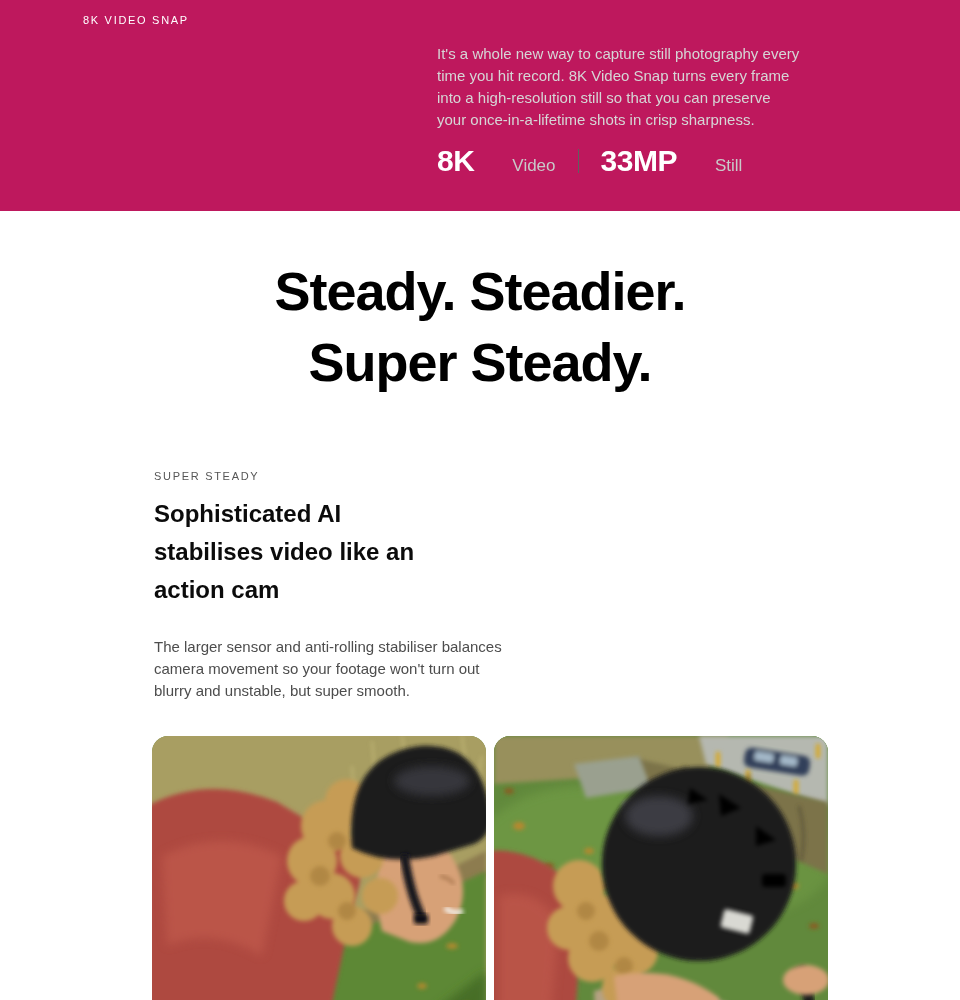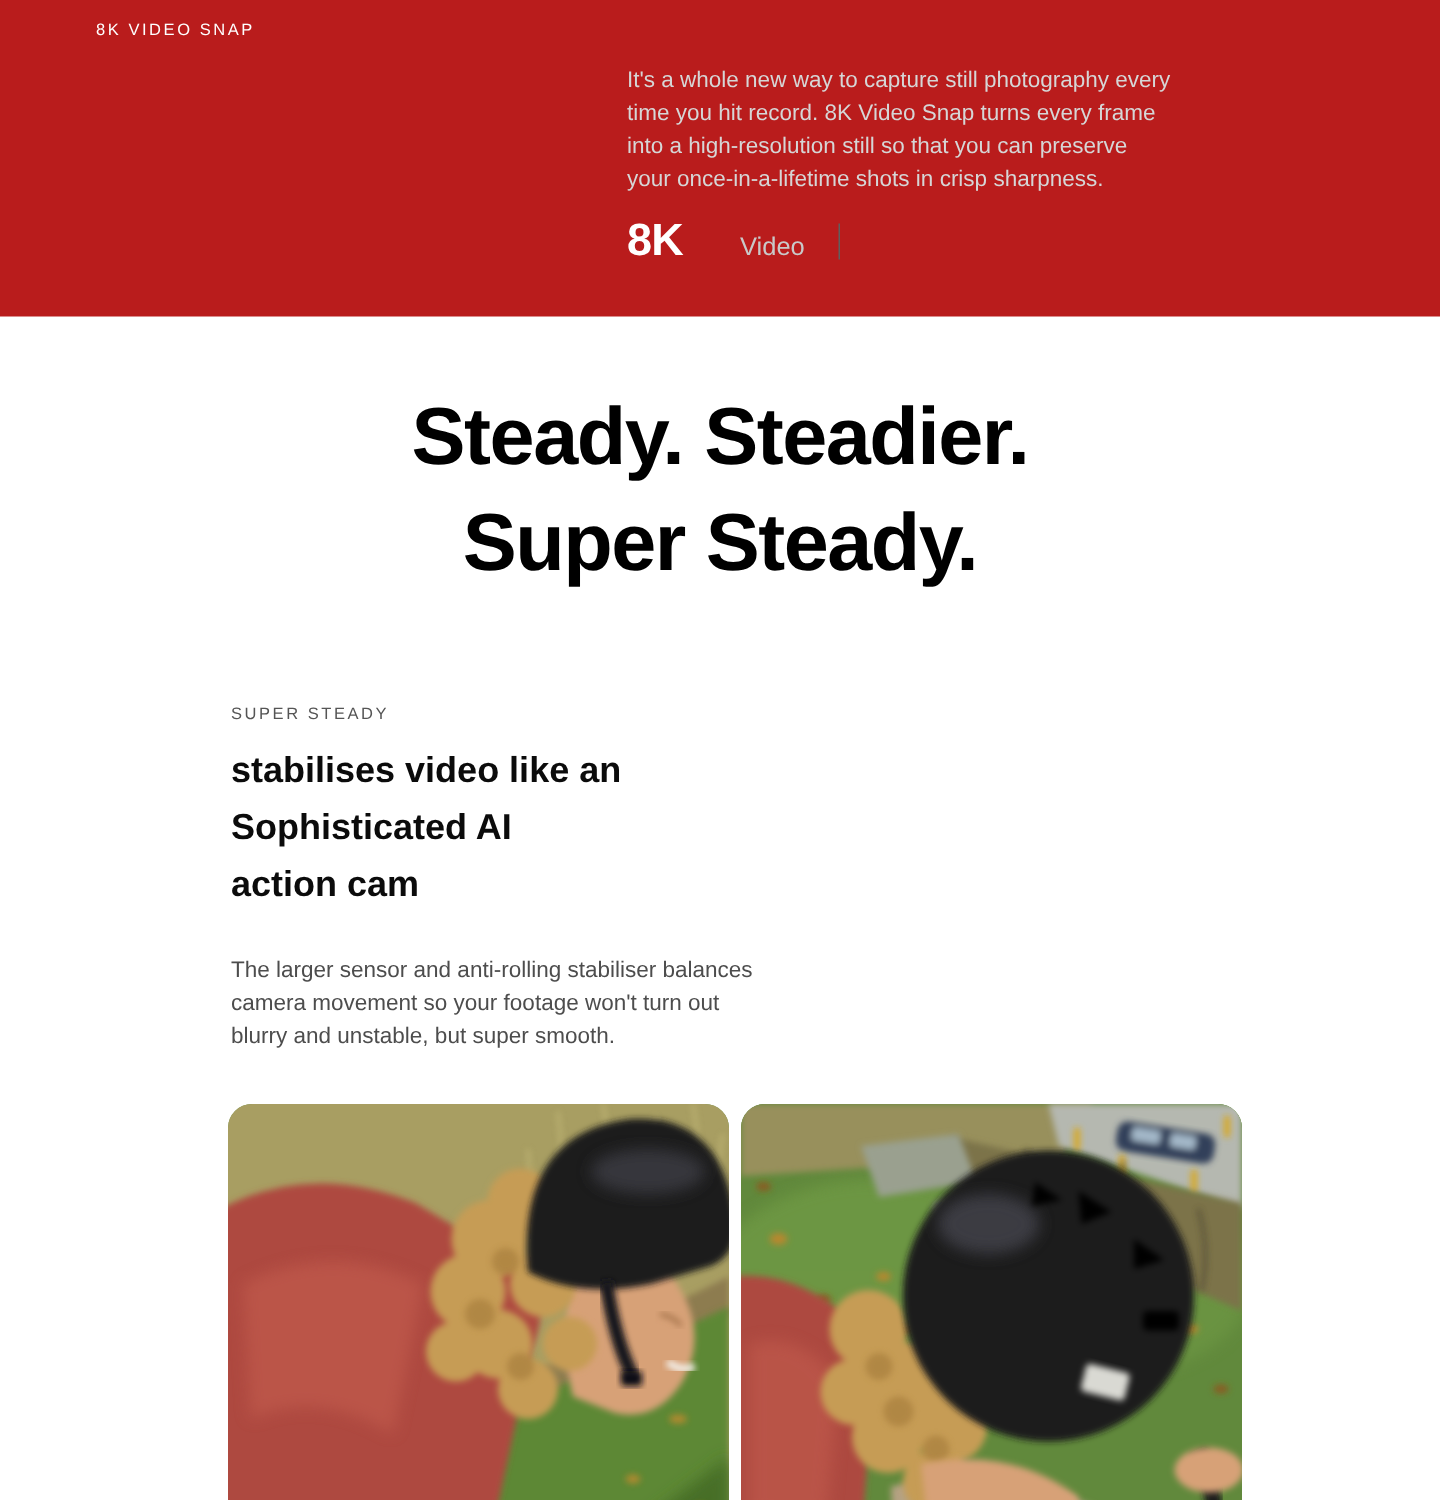--- a/index.html
+++ b/index.html
@@ -1,20 +1,20 @@
 <!DOCTYPE html>
 <html><head>
 <meta charset="utf-8">
 <style>
   * { margin:0; padding:0; box-sizing:border-box; }
   html,body { width:960px; height:1000px; overflow:hidden; background:#fff;
     font-family:"Liberation Sans", sans-serif; }
 
   
-  .hero { background:#b91c1c; height:211px; padding:14px 0 0 64px; display:flex; }
+  .hero { background:#be185d; height:211px; padding:14px 0 0 83px; display:flex; }
   .hero-left { width:354px; flex:none; }
   .eyebrow { font-size:11px; letter-spacing:1.7px; color:#ffffff; font-weight:400; }
   .hero-heading { margin-top:23px; color:#fff; font-weight:700; font-size:25px; line-height:36px; }
   .hero-heading .line { white-space:nowrap; }
   .hero-right { flex:none; width:366px; padding-top:29px; }
   .hero-body { font-size:15px; line-height:22px; color:#d6d6d6; }
   .stats { display:flex; align-items:center; margin-top:13px; }
   .stat { display:flex; align-items:baseline;gap:28px; }
   .stat-value { font-size:30px; font-weight:700; color:#ffffff; letter-spacing:-0.5px; }
   .stat-label { font-size:17px; color:#c9c9c9; margin-left:10px; }
@@ -46,35 +46,39 @@
     <div class="eyebrow">8K VIDEO SNAP</div>
   </div>
   <div class="hero-right">
     <p class="hero-body">It's a whole new way to capture still photography every time you hit record. 8K Video Snap turns every frame into a high-resolution still so that you can preserve your once-in-a-lifetime shots in crisp sharpness.</p>
     <div class="stats">
       <div class="stat">
         <span class="stat-value">8K</span>
         <span class="stat-label">Video</span>
       </div>
       <div class="stat-divider"></div>
+      <div class="stat">
+        <span class="stat-value">33MP</span>
+        <span class="stat-label">Still</span>
+      </div>
     </div>
   </div>
 </section>
 
 <h1 class="steady-title">
   <div class="line">Steady. Steadier.</div>
   <div class="line">Super Steady.</div>
 </h1>
 
 <section class="feature">
   <div class="feature-left">
     <div class="feature-eyebrow">SUPER STEADY</div>
     <h3 class="feature-heading">
+      <div class="line">Sophisticated AI</div>
       <div class="line">stabilises video like an</div>
-      <div class="line">Sophisticated AI</div>
       <div class="line">action cam</div>
     </h3>
   </div>
   <div class="feature-right">
     <p class="feature-body">The larger sensor and anti-rolling stabiliser balances camera movement so your footage won't turn out blurry and unstable, but super smooth.</p>
   </div>
 </section>
 
 <div class="media">
 

